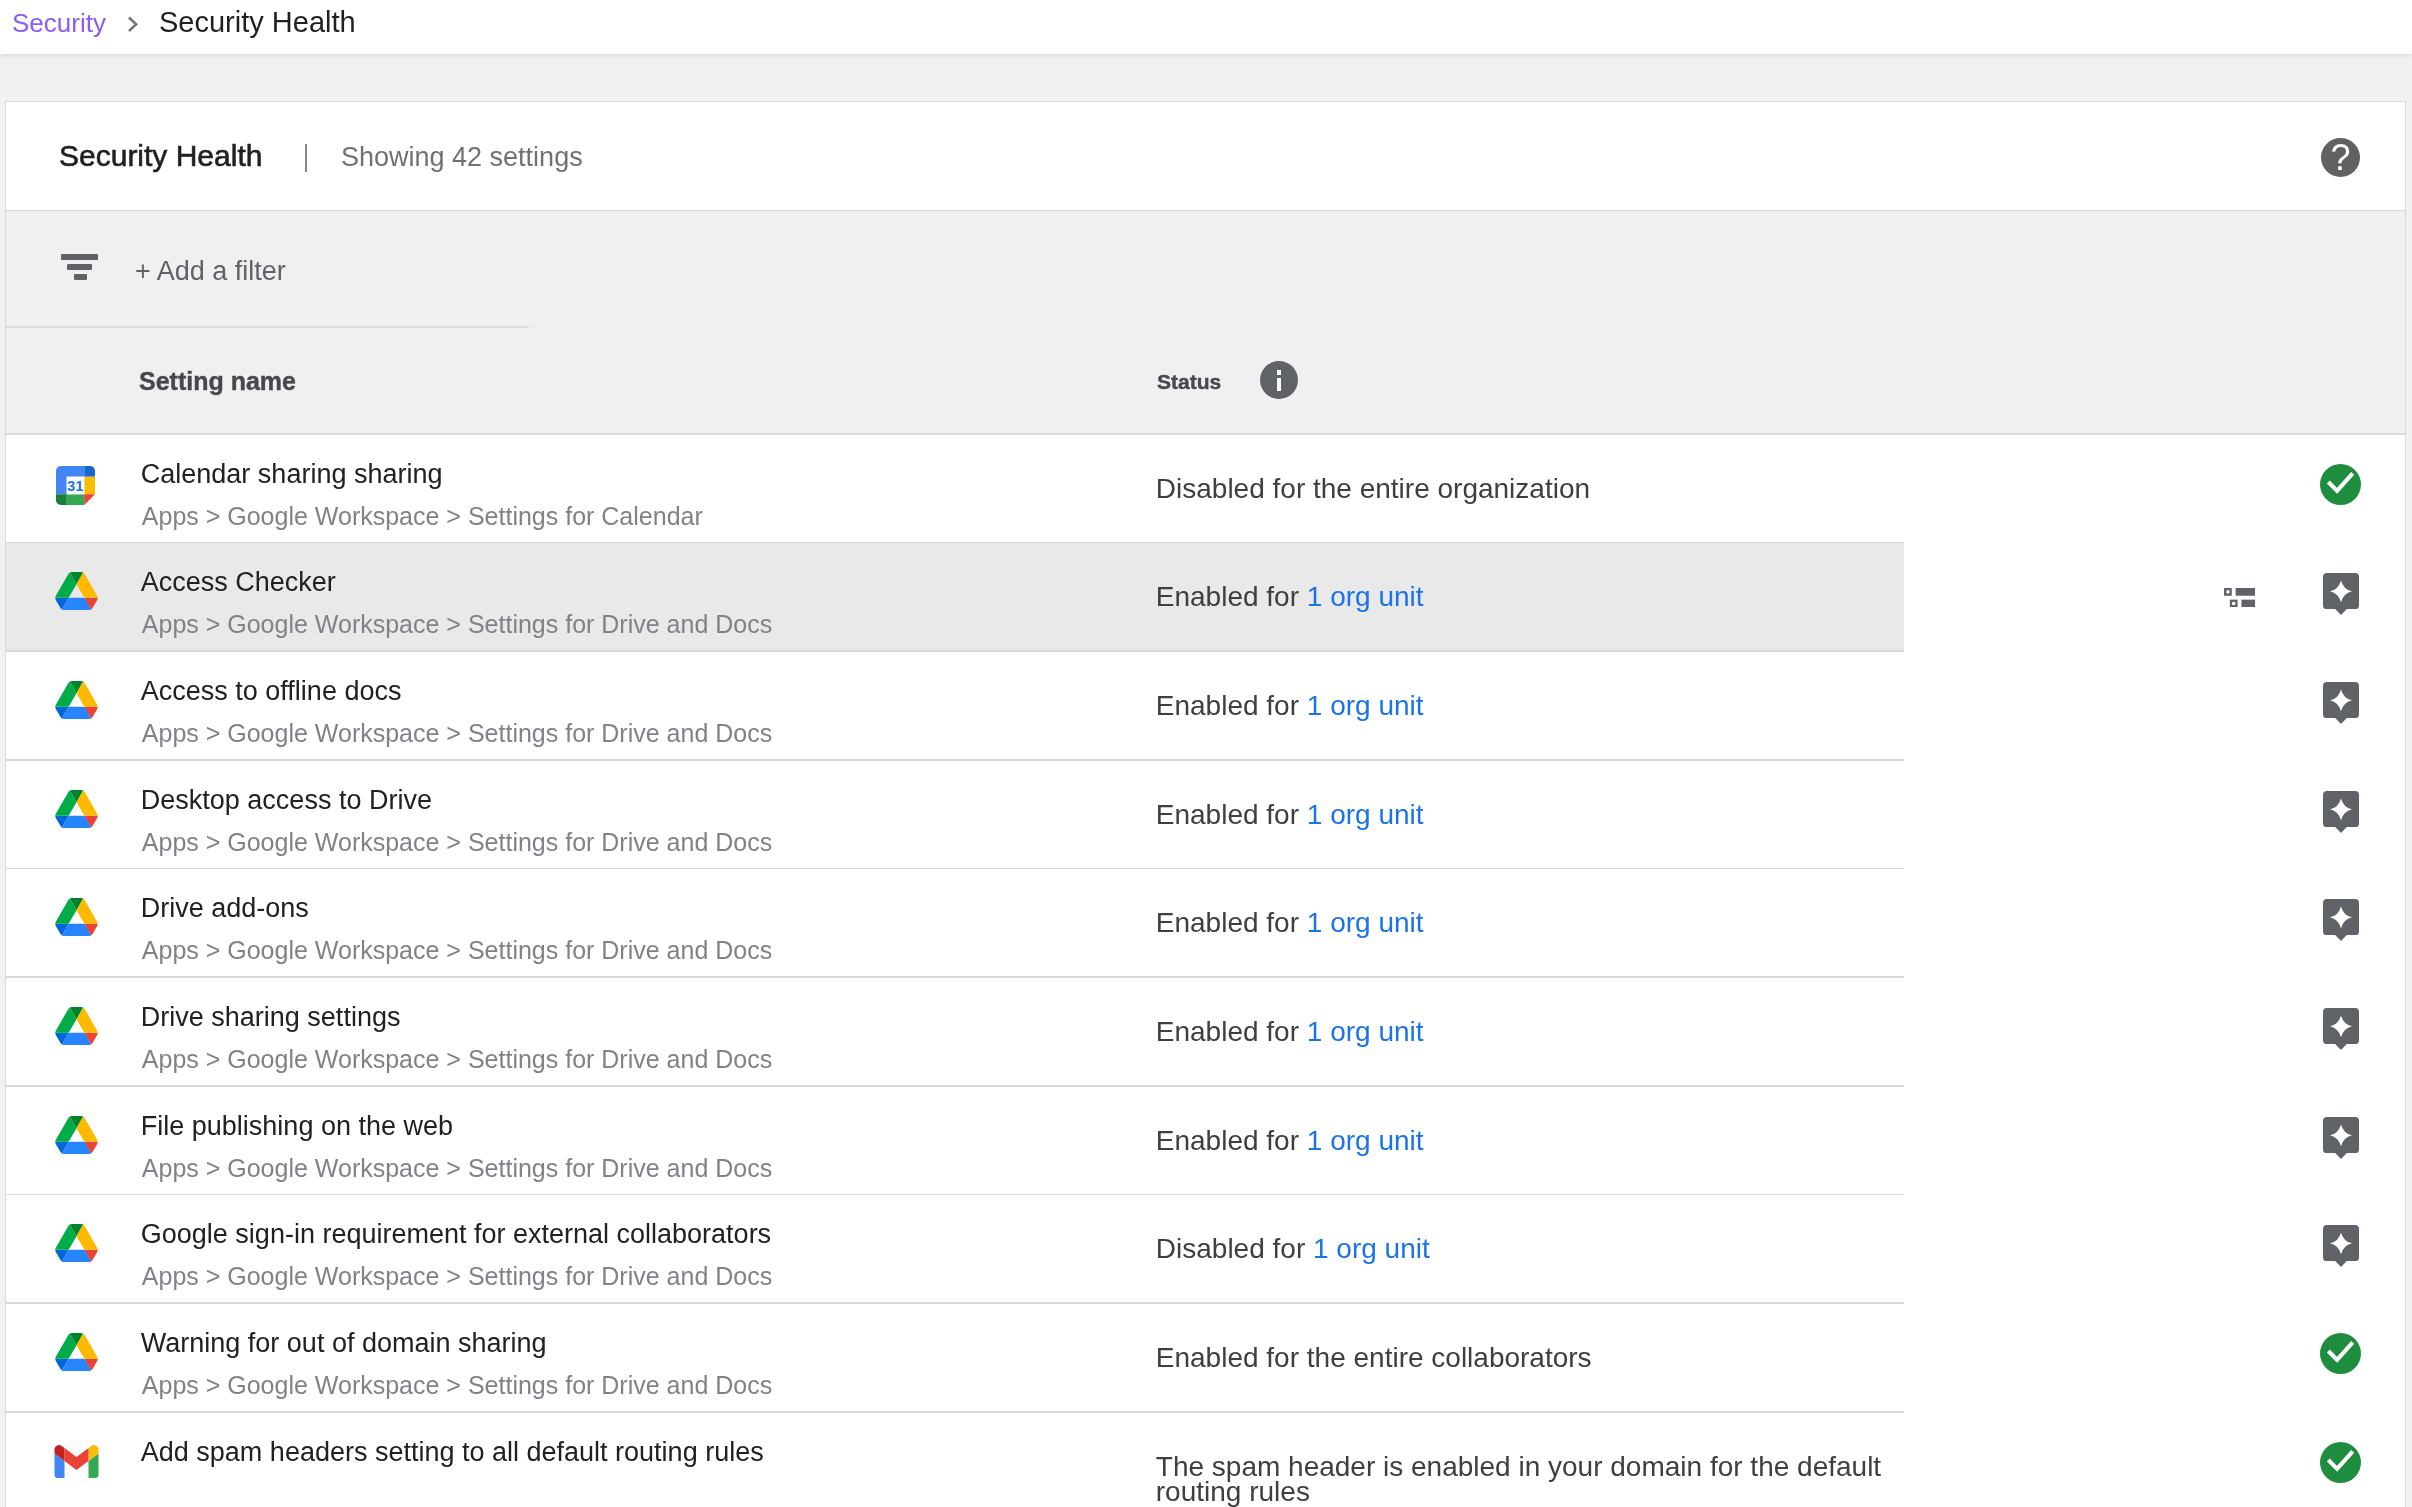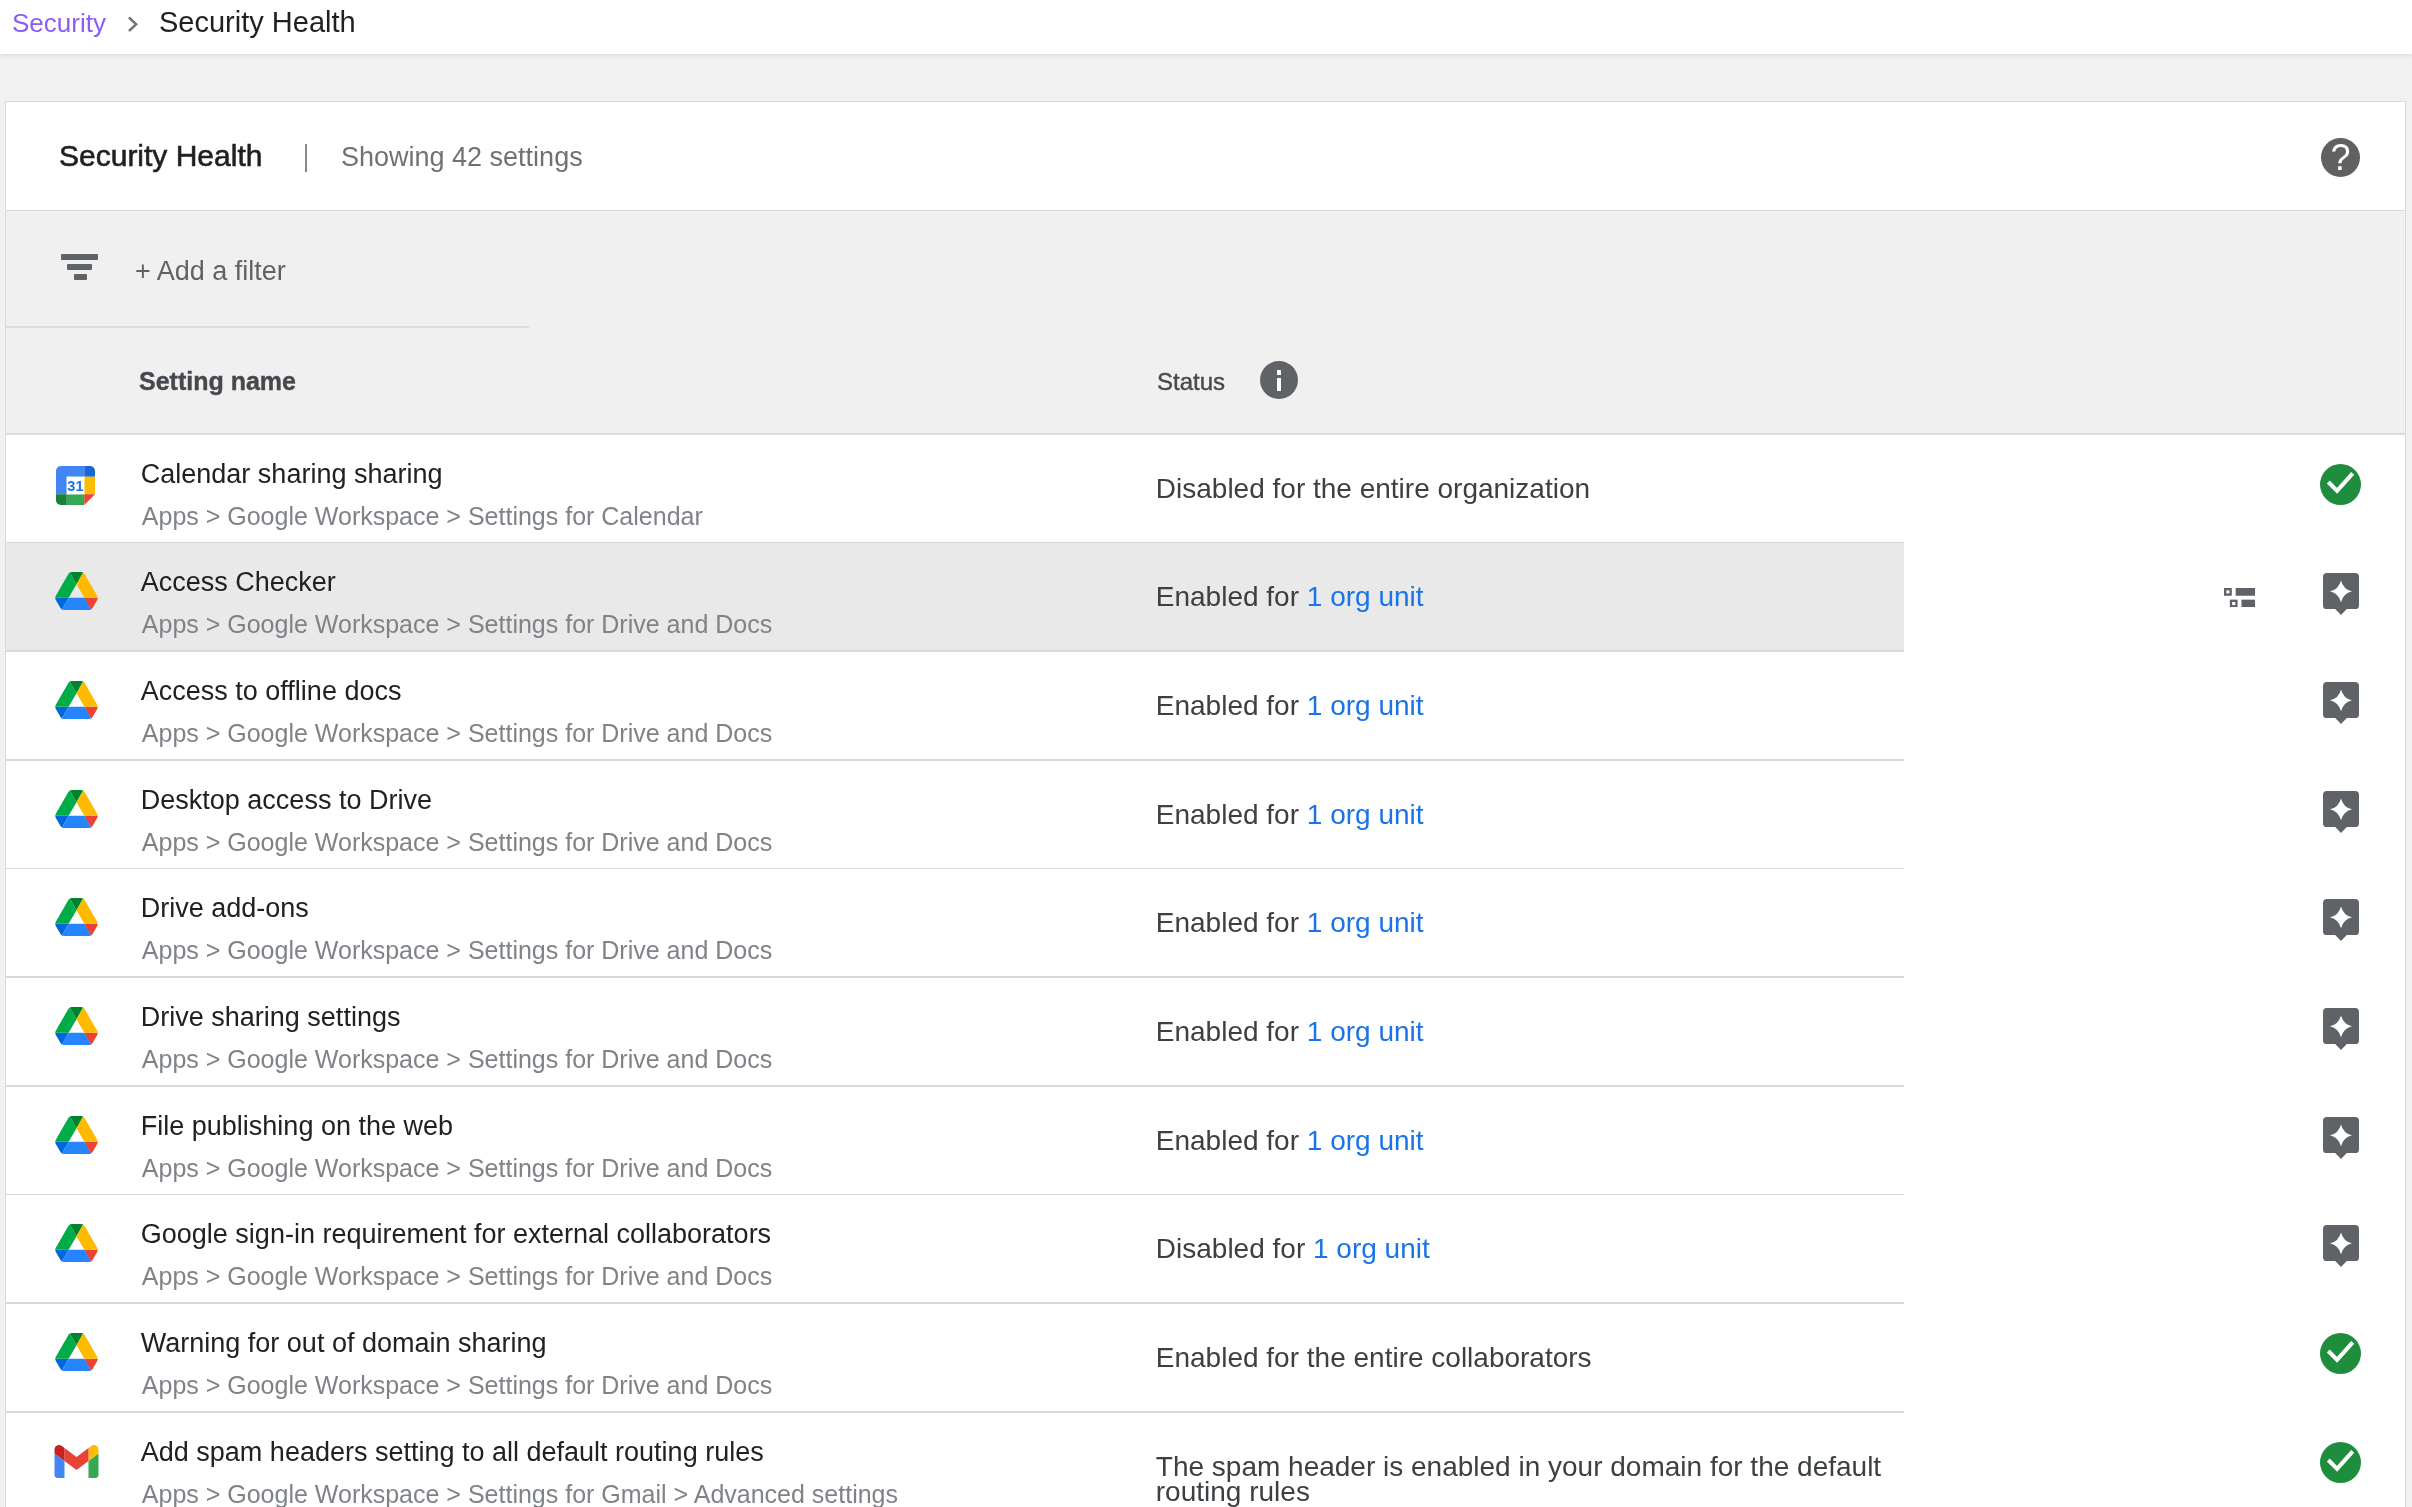--- a/index.html
+++ b/index.html
@@ -11,21 +11,21 @@
 .cshow{position:absolute;left:341px;top:144px;font-size:27px;line-height:27px;color:#6f7275}
 .help{position:absolute;left:2321px;top:138px;width:39px;height:39px;border-radius:50%;background:#616161;color:#fff;font-size:36px;font-weight:400;text-align:center;line-height:40px}
 .gray{position:absolute;left:5.8px;top:210px;width:2399px;height:225px;background:#f0f0f0;border-top:1.9px solid #d9d9d9;border-bottom:2.9px solid #dcdcdc}
 .fb1,.fb2,.fb3{position:absolute;background:#5f6368;border-radius:1px;height:5.8px}
 .fb1{left:61px;top:254px;width:37px}
 .fb2{left:67px;top:264px;width:25px}
 .fb3{left:74px;top:274px;width:12.6px}
 .addf{position:absolute;left:135px;top:258px;font-size:27px;line-height:27px;color:#5f6368}
 .fdiv{position:absolute;left:5.8px;top:326px;width:523px;height:1.9px;background:#dcdcdc}
 .th1{position:absolute;left:139px;top:369px;font-size:25px;line-height:25px;font-weight:700;-webkit-text-stroke:0.4px #45494e;color:#45494e}
-.th2{position:absolute;left:1157px;top:369px;font-size:24px;line-height:25px;font-weight:400;-webkit-text-stroke:0.4px #45494e;color:#45494e}
+.th2{position:absolute;left:1157px;top:369px;font-size:21px;line-height:25px;font-weight:700;-webkit-text-stroke:0.4px #45494e;color:#45494e}
 .info{position:absolute;left:1260px;top:361px;width:38px;height:38px;border-radius:50%;background:#5f6368}
 .info i{position:absolute;left:17px;top:9px;width:4.4px;height:5px;background:#fff}
 .info b{position:absolute;left:17px;top:16.6px;width:4.4px;height:13.8px;background:#fff}
 .row{position:absolute;left:5.8px;width:1898px;height:109px;background:#fff;border-bottom:2.9px solid #d9d9d9}
 .row.sel{background:#e9e9e9}
 .rt{position:absolute;left:135px;top:26px;font-size:27px;line-height:27px;color:#202124}
 .rs{position:absolute;left:136px;top:69px;font-size:25px;line-height:25px;color:#7f8387}
 .st{position:absolute;left:1150px;top:41px;font-size:28px;line-height:25px;color:#3c4043}
 .lk{color:#1a73e8}
 </style></head>
@@ -217,19 +217,18 @@
   </div>
 <div class="row" style="top:1413px">
     <svg width="45" height="33" viewBox="0 0 88 66" style="position:absolute;left:48px;top:32px">
 <path d="M6 66h14V32L0 17v43c0 3.32 2.69 6 6 6z" fill="#4285f4"></path>
 <path d="M68 66h14c3.32 0 6-2.69 6-6V17L68 32z" fill="#34a853"></path>
 <path d="M68 6v26l20-15v-8c0-7.42-8.47-11.65-14.4-7.2z" fill="#fbbc04"></path>
 <path d="M20 32V6l24 18L68 6v26L44 50z" fill="#ea4335"></path>
 <path d="M0 9v8l20 15V6L14.4 1.8C8.46-2.65 0 1.58 0 9z" fill="#c5221f"></path>
 </svg>
     <div class="rt">Add spam headers setting to all default routing rules</div>
-    <div class="rs">Apps &gt; Google Workspace &gt; Settings for Gmail &gt; Advanced settings</div>
     <div class="st"><span>The spam header is enabled in your domain for the default routing rules</span></div>
     <svg width="41" height="41" viewBox="0 0 42 42" style="position:absolute;left:2314px;top:29px">
 <circle cx="21" cy="21" r="21" fill="#1e8e3e"></circle>
 <path d="M8.5 18.5L17.5 27.5L33.5 9.5" stroke="#fff" stroke-width="4.2" fill="none"></path>
 </svg>
   </div>
 
 </body></html>

